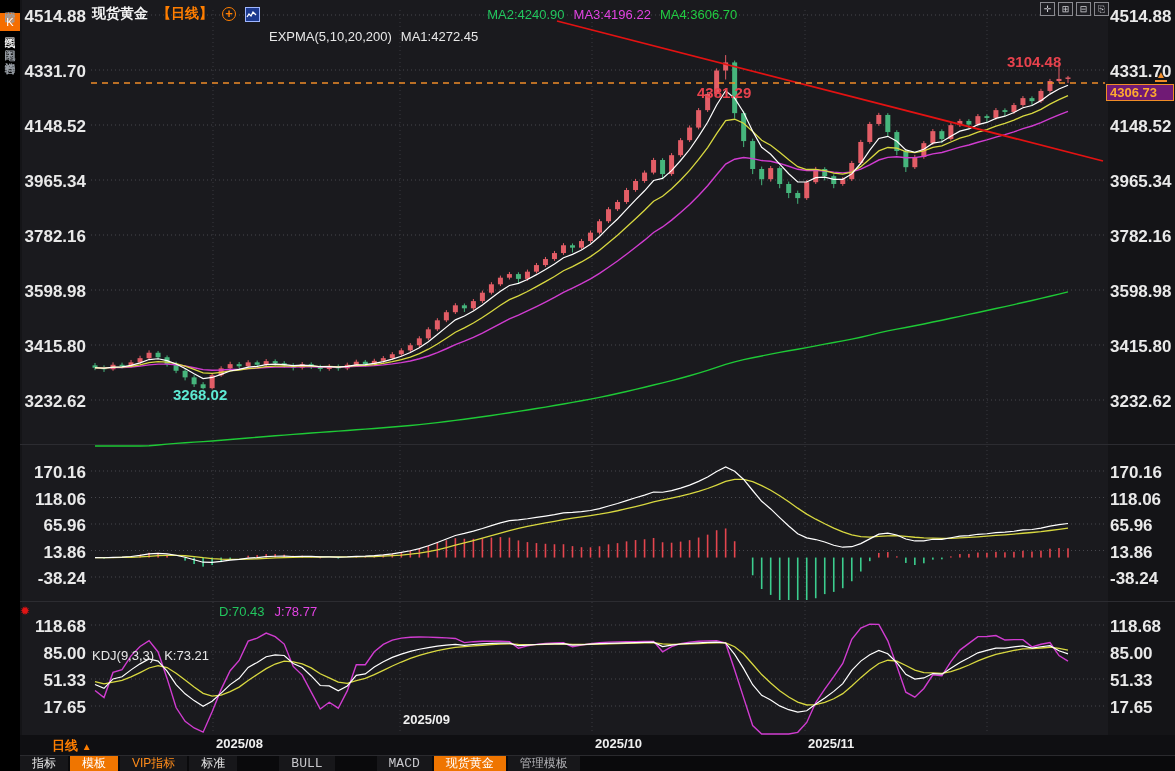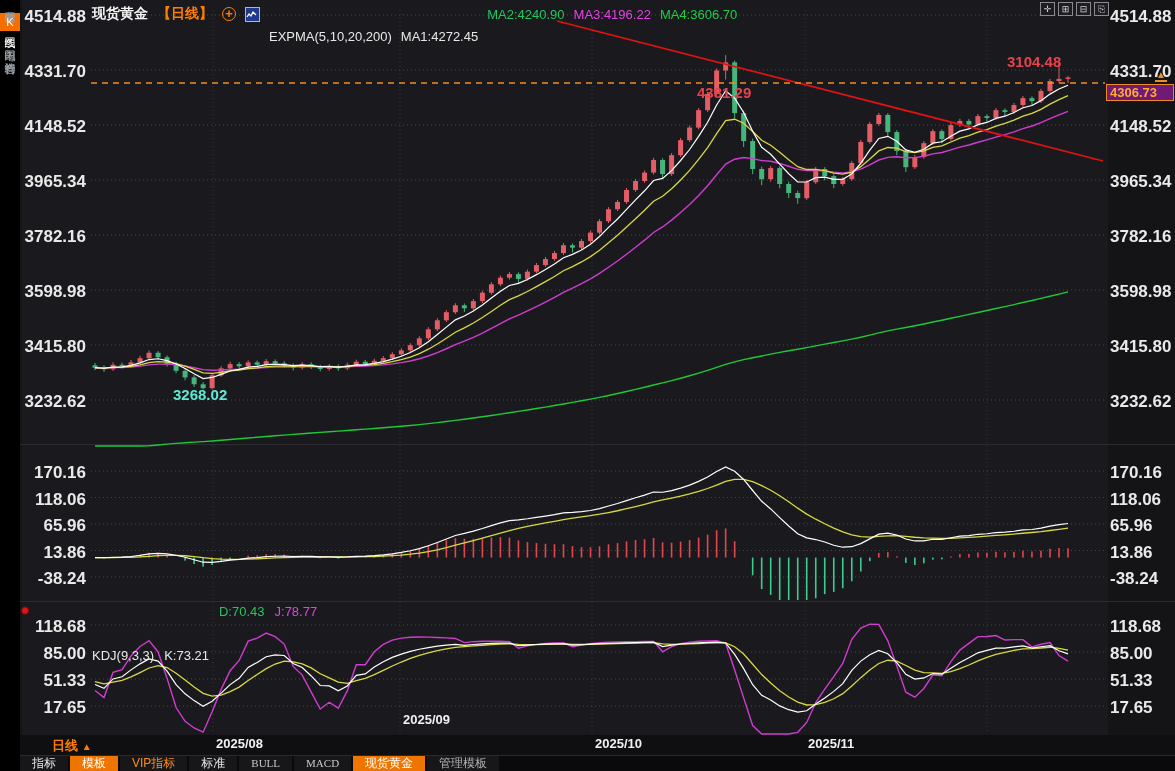--- a/index.html
+++ b/index.html
@@ -42,21 +42,21 @@
   #kdj-icon{position:absolute;left:20px;top:604px;color:#e01414;font-size:12px;z-index:5;}
   
   #timeline-row{position:absolute;left:20px;top:735px;width:1155px;height:20px;background:#0f0f12;z-index:2;}
   #period-label{position:absolute;left:52px;top:737px;z-index:5;color:#ff7e00;
                 font-size:13px;font-weight:bold;}
   #toolbar{position:absolute;left:20px;top:755px;width:1155px;height:16px;background:#0a0a0c;
            border-top:1px solid #2a2a2e;display:flex;align-items:stretch;z-index:5;font-size:12px;}
   .tb{padding:0 12px;line-height:15px;background:#17171a;margin-right:2px;color:#e6e6e6;white-space:nowrap;}
   .tb.orange{background:#ef7500;color:#fff;}
   .tb.orange-text{color:#ff8c1a;}
-  .tb.mono{font-family:Liberation Serif, serif;font-size:11px;color:#c8c8cc;}
+  .tb.mono{font-family:Liberation Mono, monospace;font-size:13px;color:#c8c8cc;margin-left:40px;}
   .tb.muted{color:#b2b2b6;}
   #watermark{position:absolute;left:1036px;top:718px;font-size:37px;color:#c2c3c6;z-index:6;
              letter-spacing:1px;font-family:"Liberation Sans",sans-serif;}
 </style>
 </head>
 <body>
 
 <div id="app">
 
   <svg id="chart-svg" width="1175" height="771" viewBox="0 0 1175 771">

